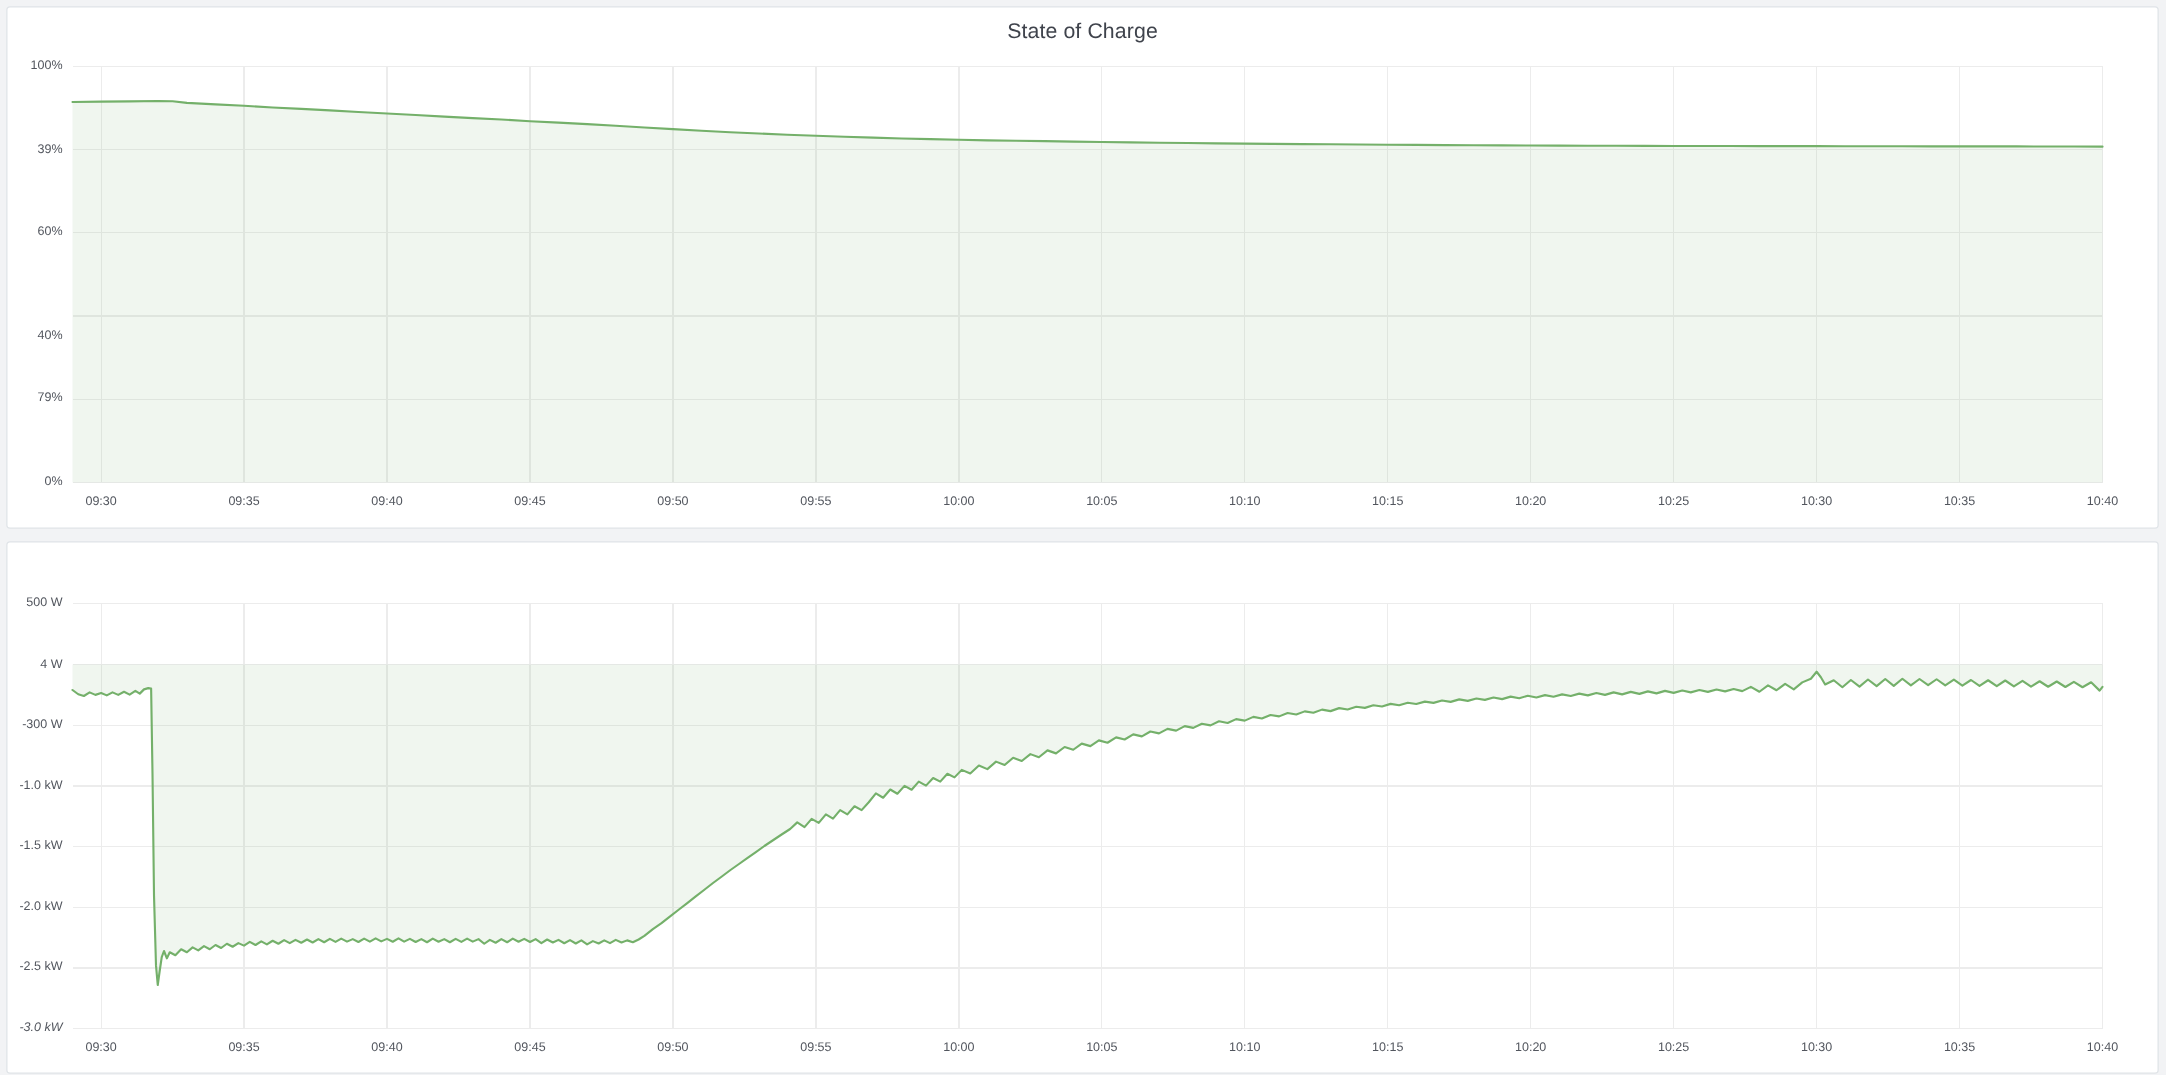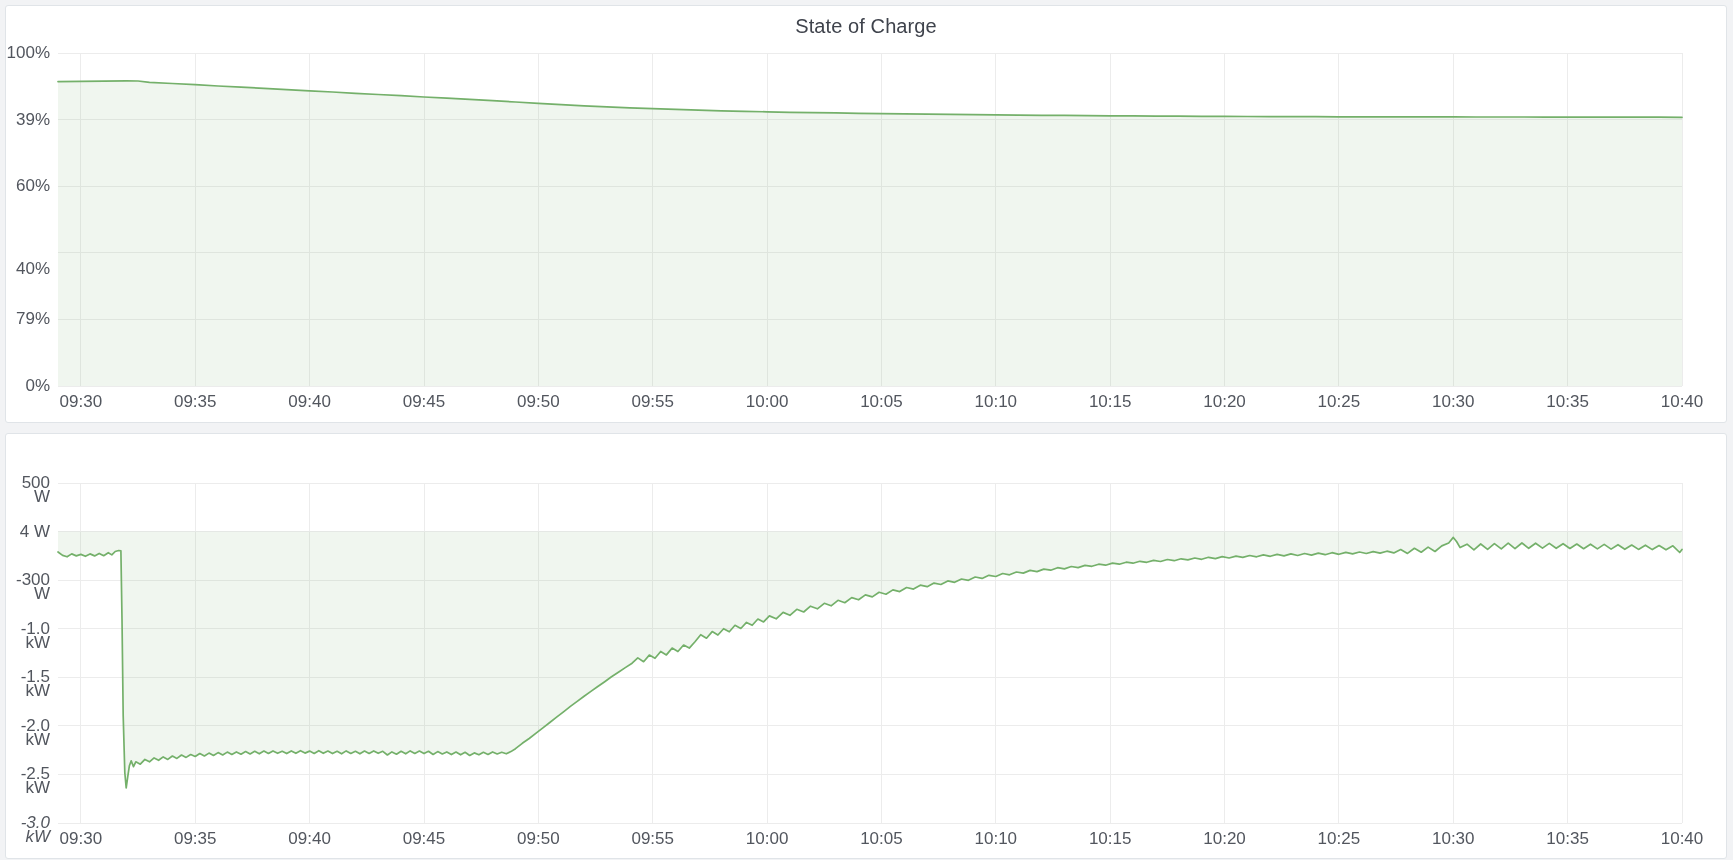--- a/index.html
+++ b/index.html
@@ -10,28 +10,28 @@
   }
   .panel{
     position:absolute;left:5px;width:1722px;
     background:#ffffff;border:1px solid #e0e4e8;border-radius:3px;
     box-sizing:border-box;
   }
   #panel-0{top:5px;height:418px}
   #panel-1{top:433px;height:426px}
   .panel-title{
     position:absolute;left:0;right:0;margin:0;text-align:center;
-    font-size:20px;font-weight:500;color:#3f434c;letter-spacing:.1px;
+    font-size:17px;font-weight:500;color:#3f434c;letter-spacing:.1px;
   }
   #panel-0 .panel-title{top:9px}
   #panel-1 .panel-title{top:13px}
   .plot-area{position:absolute;cursor:crosshair}
   .plot-area svg{display:block;overflow:visible}
   .tick{
-    position:absolute;font-size:17px;line-height:14px;color:#52565e;
+    position:absolute;font-size:10px;line-height:14px;color:#52565e;
     pointer-events:none;
   }
   .ytick{text-align:right}
   .xtick{transform:translateX(-50%);white-space:nowrap}
 </style>
 </head>
 <body>
 
 <section class="panel" id="panel-0">
   <h2 class="panel-title">State of Charge</h2>

